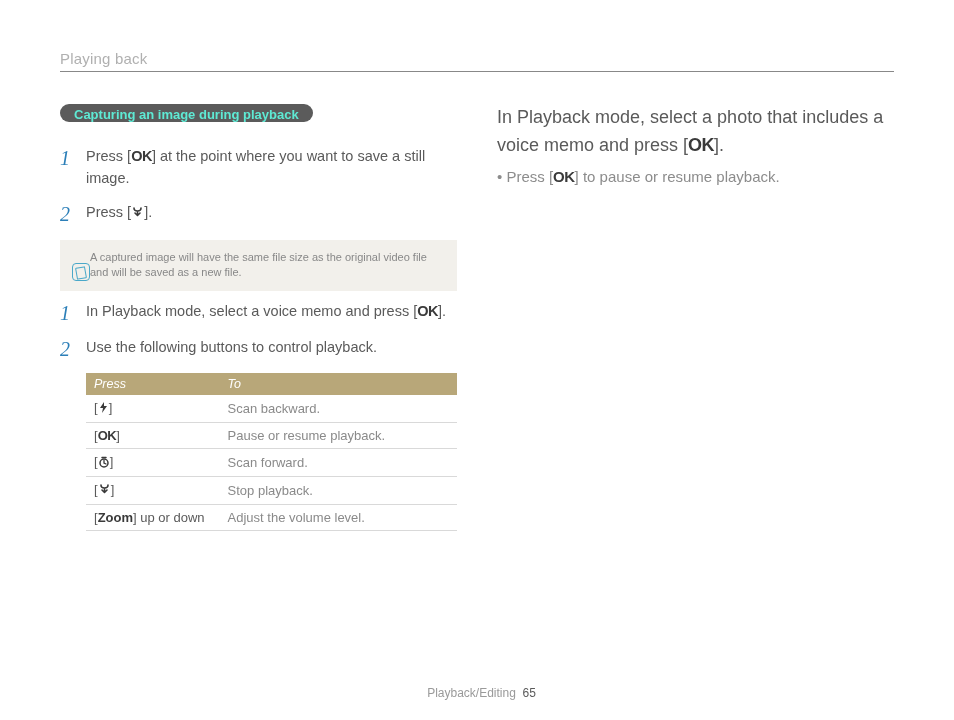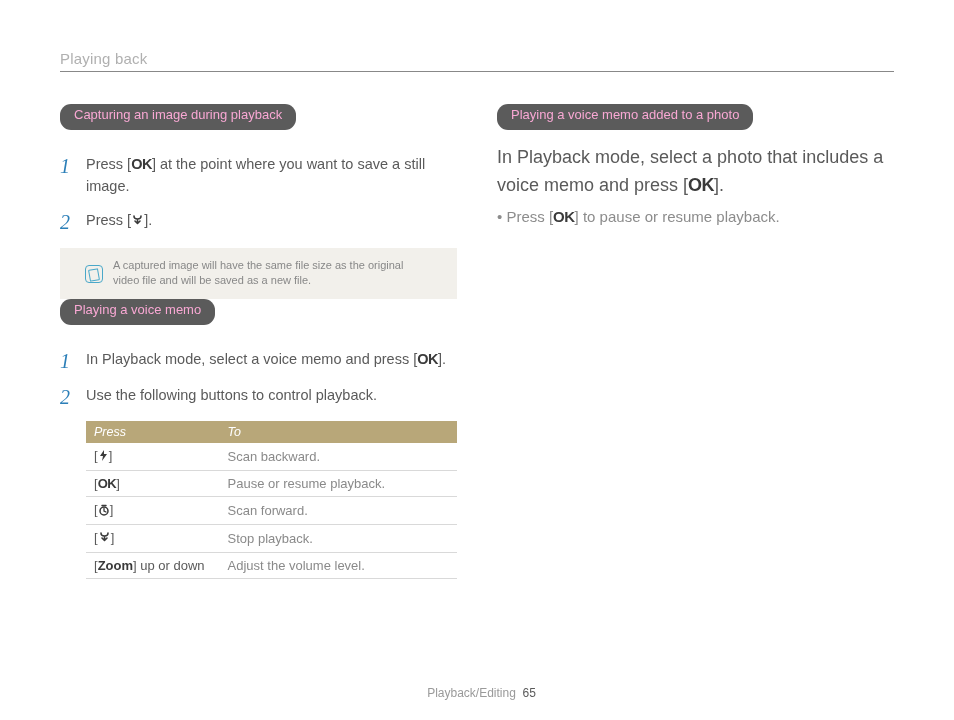--- a/index.html
+++ b/index.html
@@ -28,26 +28,26 @@
     display: flex;
     gap: 40px;
   }
   .col {
     flex: 1;
     min-width: 0;
   }
   .pill {
     display: inline-block;
     background: #5b5b5b;
-    color: #f9a8d4;
+    color: #5eead4;
     font-size: 13px;
-    padding: 3px 14px 8px 14px;
+    padding: 3px 14px 0 14px;
     border-radius: 11px;
     margin-bottom: 14px;
-    font-weight: 400;
+    font-weight: 700;
   }
   .step {
     display: flex;
     align-items: flex-start;
     margin: 10px 0 12px 0;
     font-size: 14.5px;
     line-height: 1.5;
     color: #5a5a5a;
   }
   .step-num {
@@ -59,24 +59,23 @@
     flex-shrink: 0;
     line-height: 1.2;
     font-weight: 400;
   }
   .step-body { flex: 1; }
   .ok { font-weight: 700; color: #3a3a3a; letter-spacing: -0.5px; }
   .zoom-label { font-weight: 700; color: #3a3a3a; }
   .note-box {
     background: #f2f0eb;
     display: flex;
-    align-items: center;
-    padding: 10px 25px;
+    align-items: flex-end;
+    padding: 10px 12px;
     margin-top: 14px;
-    gap: 10px;
     font-size: 11px;
     color: #888;
     line-height: 1.45;
   }
   .note-icon {
     width: 18px;
     height: 18px;
     border: 1.5px solid #4aa8c9;
     border-radius: 4px;
     position: relative;
@@ -179,21 +178,20 @@
             </svg></span><span>].</span>
       </div>
     </div>
 
     <div class="note-box">
       <div class="note-icon"></div>
       <div>A captured image will have the same file size as the original video file and will be saved as a new file.</div>
     </div>
 
 
-    <div class="pill">Playing a voice memo</div>
 
     <div class="step">
       <div class="step-num">1</div>
       <div class="step-body">
         <span>In Playback mode, select a voice memo and press [</span><span class="ok">OK</span><span>].</span>
       </div>
     </div>
 
     <div class="step">
       <div class="step-num">2</div>
@@ -235,21 +233,20 @@
         <tr>
           <td>[<span class="zoom-label">Zoom</span>]<span> up or down</span></td>
           <td>Adjust the volume level.</td>
         </tr>
       </tbody>
     </table>
 
   </div>
 
   <div class="col">
-    <div class="pill">Playing a voice memo added to a photo</div>
 
     <div class="body-text">
       <span>In Playback mode, select a photo that includes a voice memo and press [</span><span class="ok">OK</span><span>].</span>
     </div>
 
     <div class="bullet-line">
       <span>Press [</span><span class="ok">OK</span><span>] to pause or resume playback.</span>
     </div>
   </div>
 

